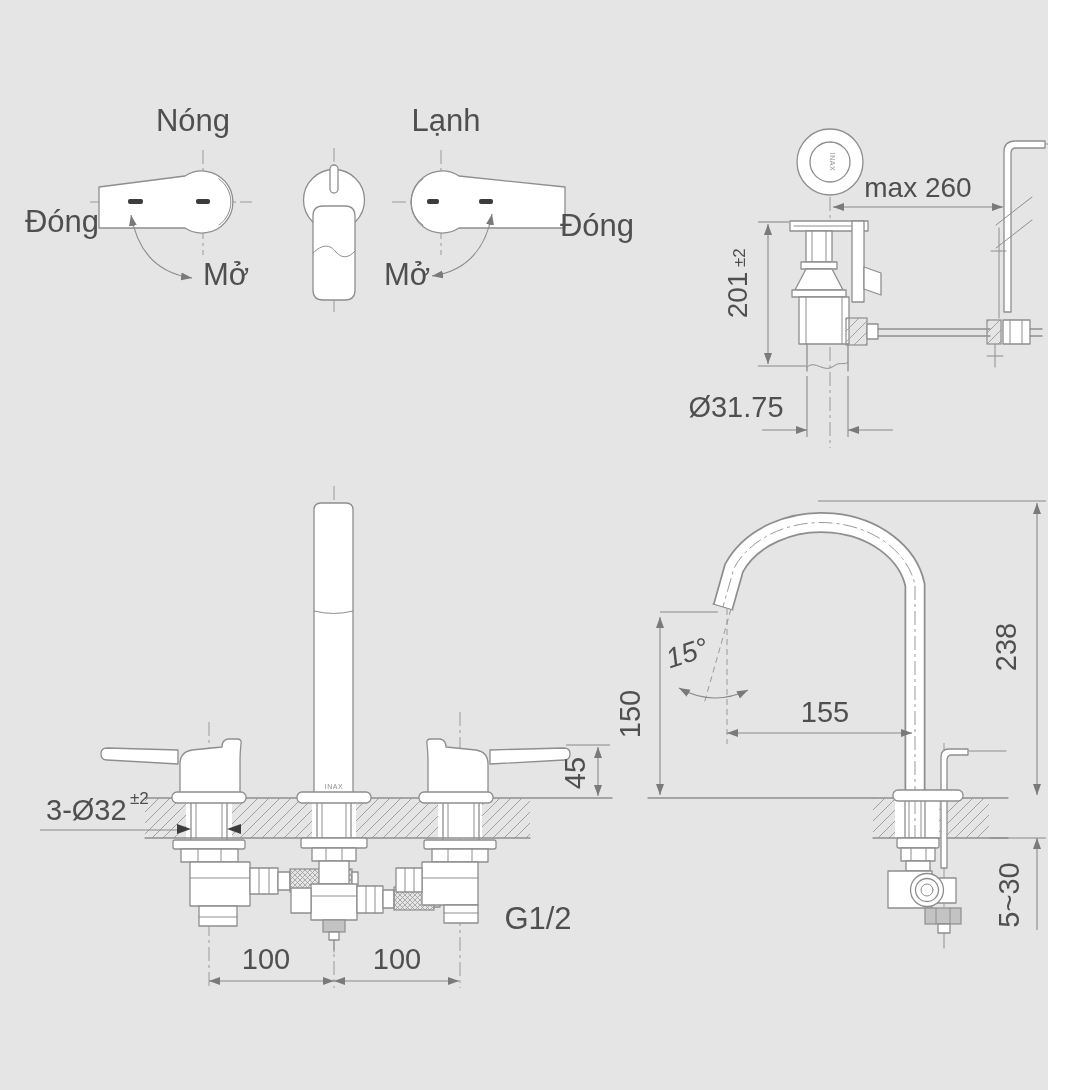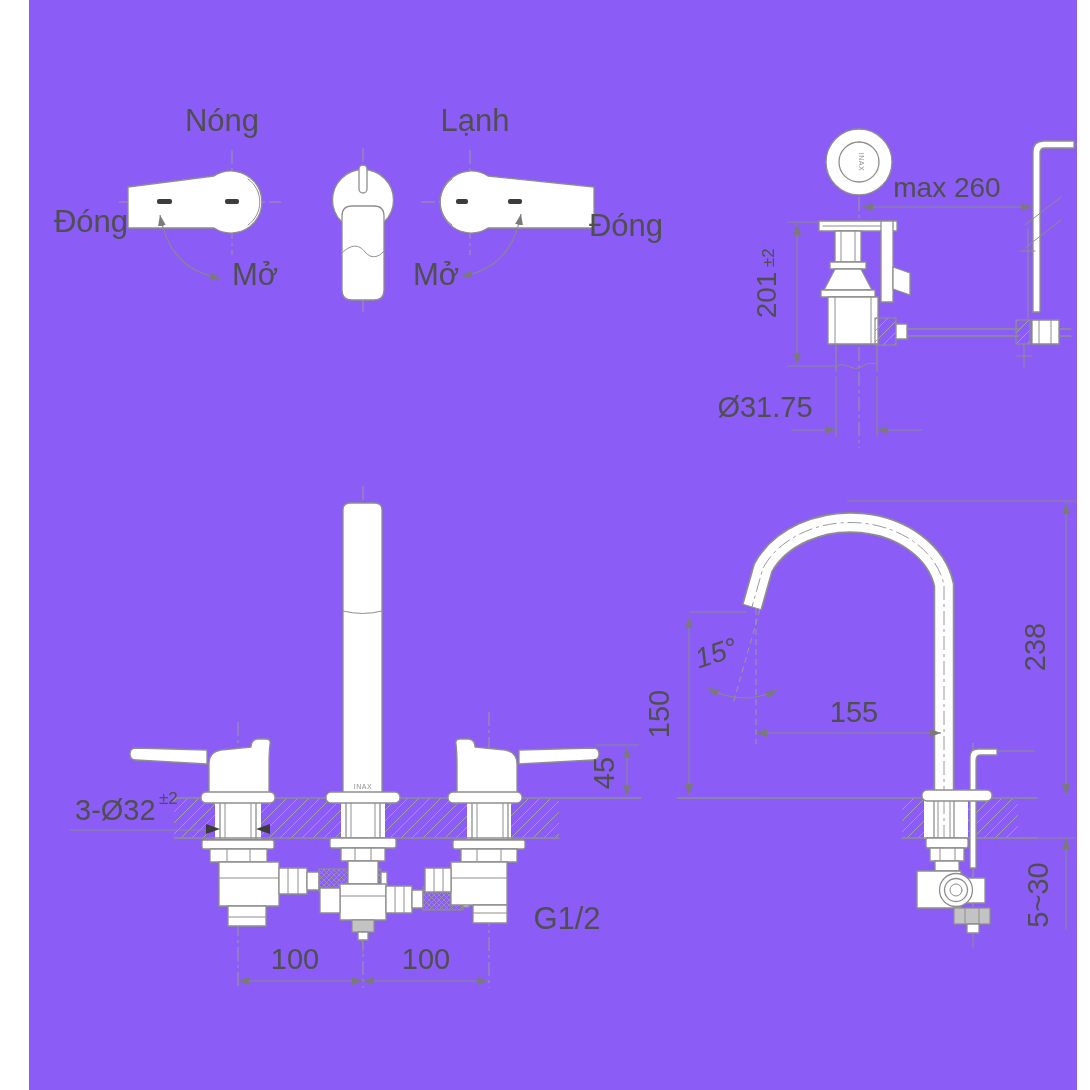--- a/index.html
+++ b/index.html
@@ -1,16 +1,16 @@
 <!DOCTYPE html>
 <html><head>
 <meta charset="utf-8">
 <style>
   html,body{margin:0;padding:0;background:#fff;}
-  .stage{width:1048px;height:1090px;position:relative;background:#8b5cf6;overflow:hidden;margin-left:29px;}
+  .stage{width:1048px;height:1090px;position:relative;background:#e5e5e5;overflow:hidden;}
   svg{display:block;}
   .ln{fill:none;stroke:#8e8e8e;stroke-width:1.3;stroke-linecap:round;stroke-linejoin:round;}
   .lnf{fill:#fff;stroke:#8e8e8e;stroke-width:1.3;stroke-linejoin:round;}
   .thin{stroke-width:1;}
   .cl{fill:none;stroke:#9a9a9a;stroke-width:1;stroke-dasharray:14 4 3 4;}
   .dash{fill:none;stroke:#9a9a9a;stroke-width:1;stroke-dasharray:6 4;}
   .dim{fill:none;stroke:#8a8a8a;stroke-width:1.1;}
   .dk{fill:#3c3c3c;stroke:none;}
   text{fill:#4f4f4f;font-family:"Liberation Sans","DejaVu Sans",sans-serif;}
   .t31{font-size:31px;}

